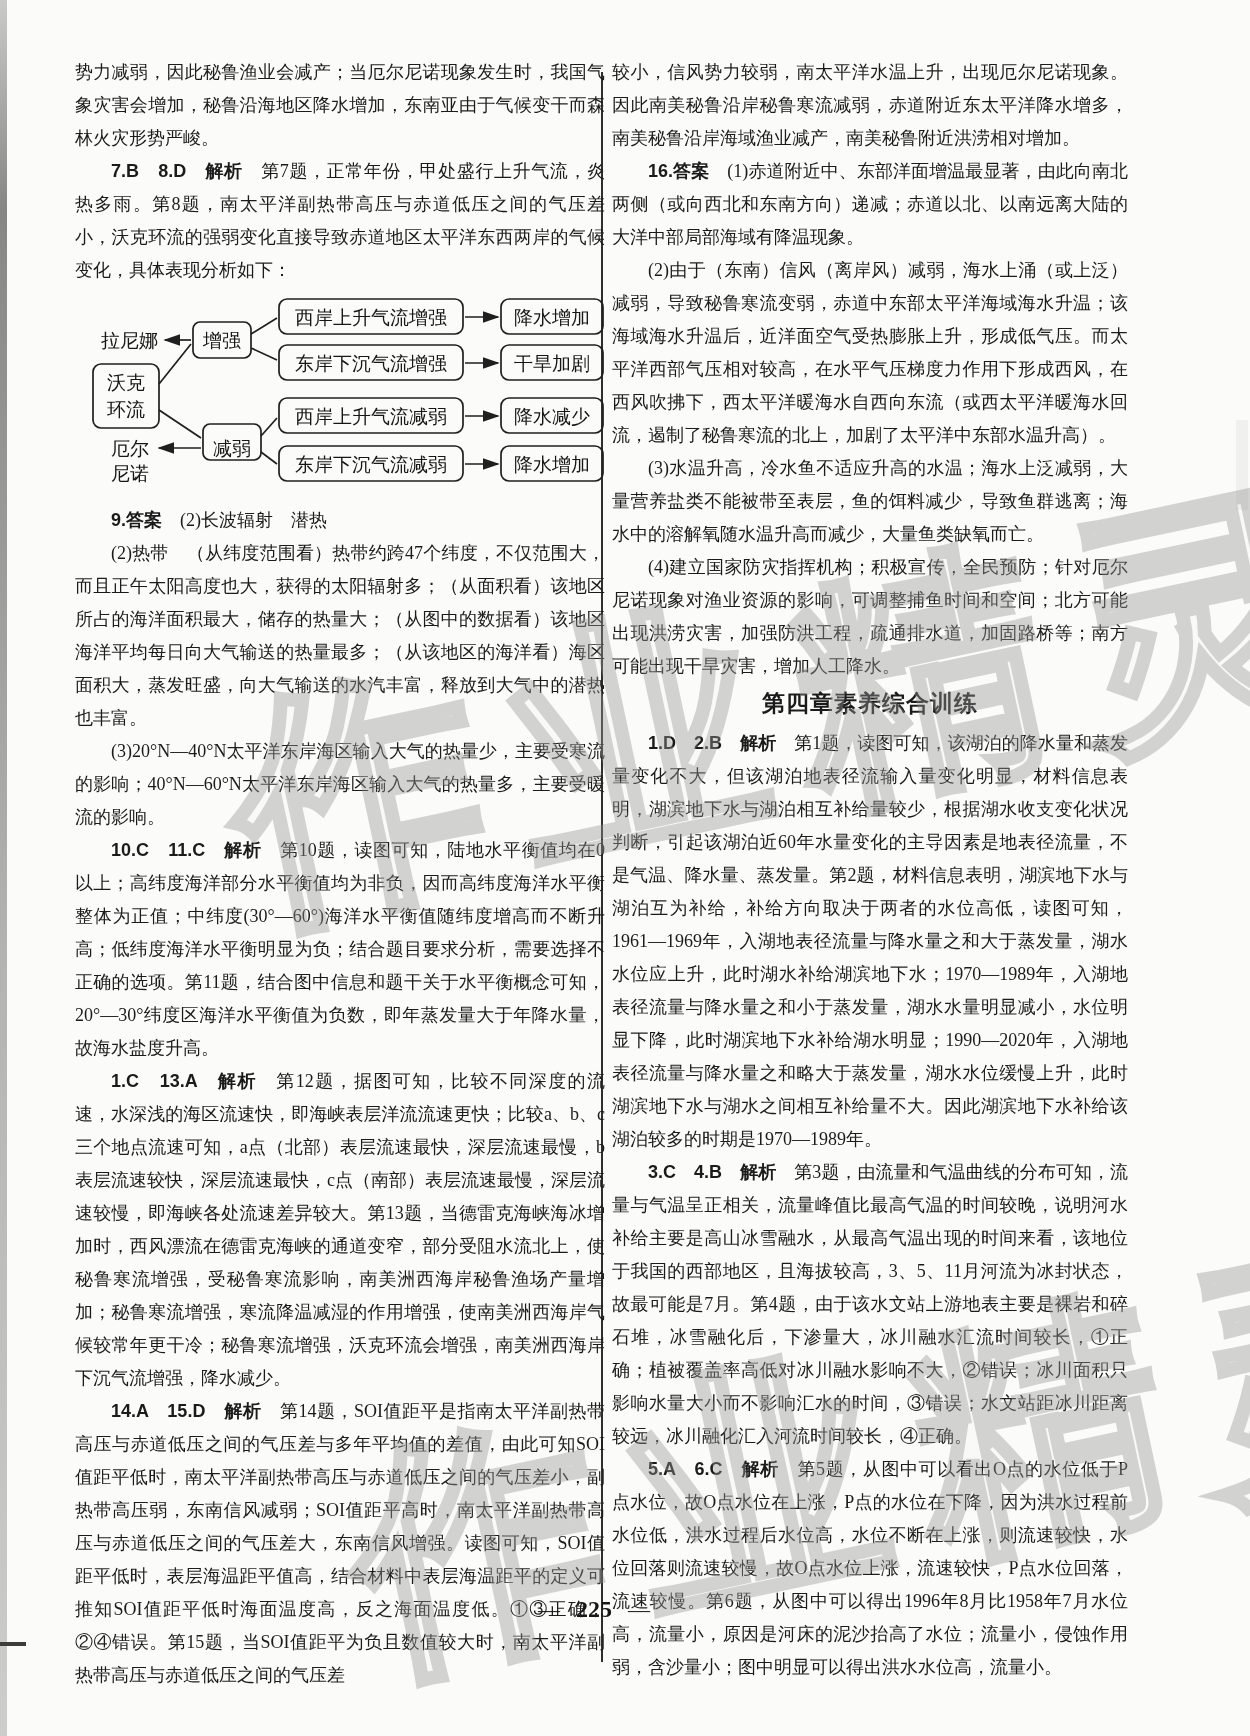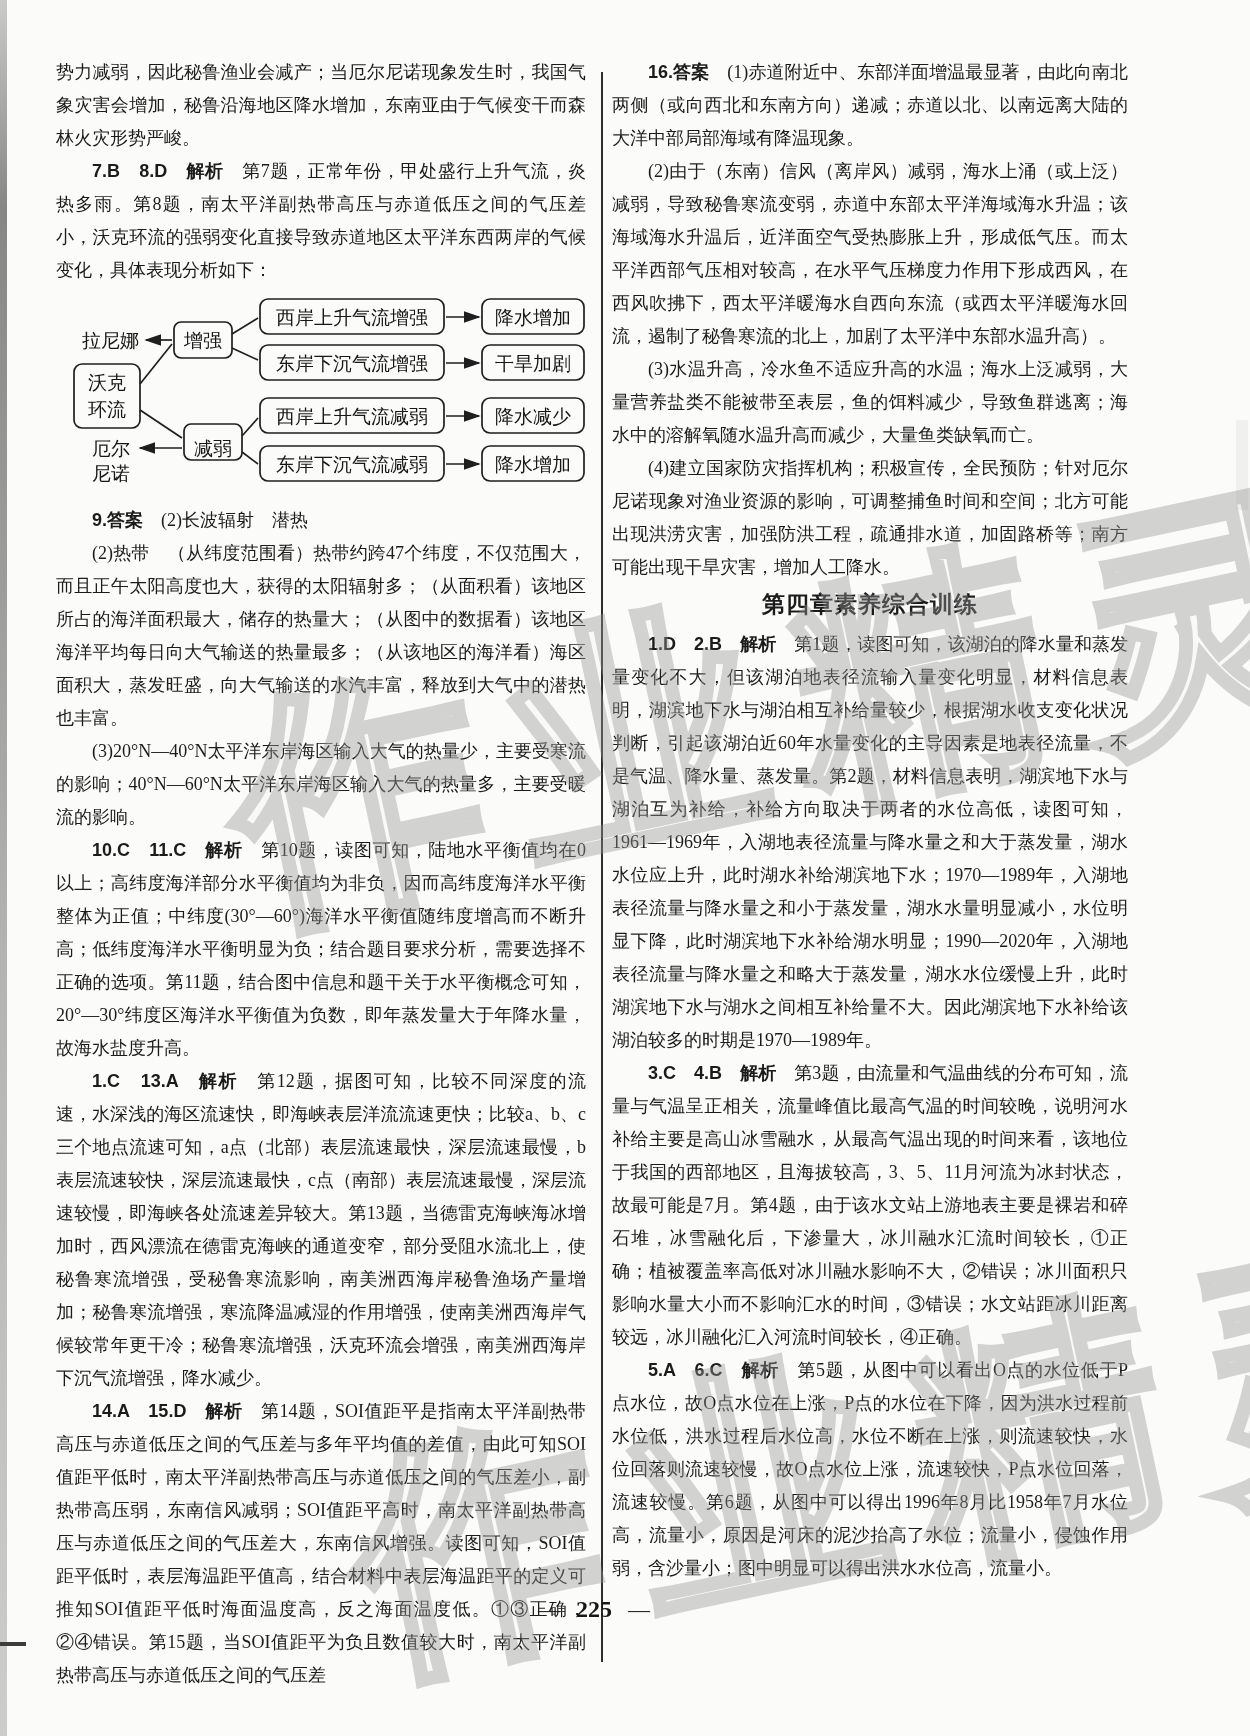--- a/index.html
+++ b/index.html
@@ -16,21 +16,21 @@
   }
   .corner-dash { position:absolute; left:0; top:1642px; width:26px; height:4px; background:#3c3c3c; z-index:4; }
   .right-smudge { position:absolute; left:1236px; top:420px; width:12px; height:90px; background:rgba(0,0,0,.045); z-index:1; }
   
   .divider { position:absolute; left:601px; top:72px; width:2px; height:1590px; background:#2e2e2e; }
   
   .col {
     position:absolute; top:56px; font-size:18px; line-height:33px;
     text-align:justify; z-index:2;
   }
-  #left-col  { left:56px;  width:530px; }
+  #left-col  { left:75px;  width:530px; }
   #right-col { left:612px; width:516px; }
   p.para { margin:0; text-indent:2em; }
   p.para.noindent { text-indent:0; }
   .ans { font-family:"Liberation Sans","DejaVu Sans",sans-serif; font-weight:bold; }
   .sec-head {
     text-align:center; font-weight:bold; font-size:23px; line-height:40px;
     margin:0 0 4px; text-indent:0; letter-spacing:1px;
     font-family:"Liberation Sans","DejaVu Sans",sans-serif;
   }
   
@@ -133,20 +133,21 @@
       <p class="para"><span>(2)热带　（从纬度范围看）热带约跨47个纬度，不仅范围大，而且正午太阳高度也大，获得的太阳辐射多；（从面积看）该地区所占的海洋面积最大，储存的热量大；（从图中的数据看）该地区海洋平均每日向大气输送的热量最多；（从该地区的海洋看）海区面积大，蒸发旺盛，向大气输送的水汽丰富，释放到大气中的潜热也丰富。</span></p>
       <p class="para"><span>(3)20°N—40°N太平洋东岸海区输入大气的热量少，主要受寒流的影响；40°N—60°N太平洋东岸海区输入大气的热量多，主要受暖流的影响。</span></p>
       <p class="para"><b class="ans">10.C　11.C　解析</b><span>　第10题，读图可知，陆地水平衡值均在0以上；高纬度海洋部分水平衡值均为非负，因而高纬度海洋水平衡整体为正值；中纬度(30°—60°)海洋水平衡值随纬度增高而不断升高；低纬度海洋水平衡明显为负；结合题目要求分析，需要选择不正确的选项。第11题，结合图中信息和题干关于水平衡概念可知，20°—30°纬度区海洋水平衡值为负数，即年蒸发量大于年降水量，故海水盐度升高。</span></p>
       <p class="para"><b class="ans">1.C　13.A　解析</b><span>　第12题，据图可知，比较不同深度的流速，水深浅的海区流速快，即海峡表层洋流流速更快；比较a、b、c三个地点流速可知，a点（北部）表层流速最快，深层流速最慢，b表层流速较快，深层流速最快，c点（南部）表层流速最慢，深层流速较慢，即海峡各处流速差异较大。第13题，当德雷克海峡海冰增加时，西风漂流在德雷克海峡的通道变窄，部分受阻水流北上，使秘鲁寒流增强，受秘鲁寒流影响，南美洲西海岸秘鲁渔场产量增加；秘鲁寒流增强，寒流降温减湿的作用增强，使南美洲西海岸气候较常年更干冷；秘鲁寒流增强，沃克环流会增强，南美洲西海岸下沉气流增强，降水减少。</span></p>
       <p class="para"><b class="ans">14.A　15.D　解析</b><span>　第14题，SOI值距平是指南太平洋副热带高压与赤道低压之间的气压差与多年平均值的差值，由此可知SOI值距平低时，南太平洋副热带高压与赤道低压之间的气压差小，副热带高压弱，东南信风减弱；SOI值距平高时，南太平洋副热带高压与赤道低压之间的气压差大，东南信风增强。读图可知，SOI值距平低时，表层海温距平值高，结合材料中表层海温距平的定义可推知SOI值距平低时海面温度高，反之海面温度低。①③正确，②④错误。第15题，当SOI值距平为负且数值较大时，南太平洋副热带高压与赤道低压之间的气压差</span></p>
     </div>
 </div>
 
 <div class="col" id="right-col">
   <div>
+      <p class="para noindent"><span>较小，信风势力较弱，南太平洋水温上升，出现厄尔尼诺现象。因此南美秘鲁沿岸秘鲁寒流减弱，赤道附近东太平洋降水增多，南美秘鲁沿岸海域渔业减产，南美秘鲁附近洪涝相对增加。</span></p>
       <p class="para"><b class="ans">16.答案</b><span>　(1)赤道附近中、东部洋面增温最显著，由此向南北两侧（或向西北和东南方向）递减；赤道以北、以南远离大陆的大洋中部局部海域有降温现象。</span></p>
       <p class="para"><span>(2)由于（东南）信风（离岸风）减弱，海水上涌（或上泛）减弱，导致秘鲁寒流变弱，赤道中东部太平洋海域海水升温；该海域海水升温后，近洋面空气受热膨胀上升，形成低气压。而太平洋西部气压相对较高，在水平气压梯度力作用下形成西风，在西风吹拂下，西太平洋暖海水自西向东流（或西太平洋暖海水回流，遏制了秘鲁寒流的北上，加剧了太平洋中东部水温升高）。</span></p>
       <p class="para"><span>(3)水温升高，冷水鱼不适应升高的水温；海水上泛减弱，大量营养盐类不能被带至表层，鱼的饵料减少，导致鱼群逃离；海水中的溶解氧随水温升高而减少，大量鱼类缺氧而亡。</span></p>
       <p class="para"><span>(4)建立国家防灾指挥机构；积极宣传，全民预防；针对厄尔尼诺现象对渔业资源的影响，可调整捕鱼时间和空间；北方可能出现洪涝灾害，加强防洪工程，疏通排水道，加固路桥等；南方可能出现干旱灾害，增加人工降水。</span></p>
       <div class="sec-head">第四章素养综合训练</div>
       <p class="para"><b class="ans">1.D　2.B　解析</b><span>　第1题，读图可知，该湖泊的降水量和蒸发量变化不大，但该湖泊地表径流输入量变化明显，材料信息表明，湖滨地下水与湖泊相互补给量较少，根据湖水收支变化状况判断，引起该湖泊近60年水量变化的主导因素是地表径流量，不是气温、降水量、蒸发量。第2题，材料信息表明，湖滨地下水与湖泊互为补给，补给方向取决于两者的水位高低，读图可知，1961—1969年，入湖地表径流量与降水量之和大于蒸发量，湖水水位应上升，此时湖水补给湖滨地下水；1970—1989年，入湖地表径流量与降水量之和小于蒸发量，湖水水量明显减小，水位明显下降，此时湖滨地下水补给湖水明显；1990—2020年，入湖地表径流量与降水量之和略大于蒸发量，湖水水位缓慢上升，此时湖滨地下水与湖水之间相互补给量不大。因此湖滨地下水补给该湖泊较多的时期是1970—1989年。</span></p>
       <p class="para"><b class="ans">3.C　4.B　解析</b><span>　第3题，由流量和气温曲线的分布可知，流量与气温呈正相关，流量峰值比最高气温的时间较晚，说明河水补给主要是高山冰雪融水，从最高气温出现的时间来看，该地位于我国的西部地区，且海拔较高，3、5、11月河流为冰封状态，故最可能是7月。第4题，由于该水文站上游地表主要是裸岩和碎石堆，冰雪融化后，下渗量大，冰川融水汇流时间较长，①正确；植被覆盖率高低对冰川融水影响不大，②错误；冰川面积只影响水量大小而不影响汇水的时间，③错误；水文站距冰川距离较远，冰川融化汇入河流时间较长，④正确。</span></p>
       <p class="para"><b class="ans">5.A　6.C　解析</b><span>　第5题，从图中可以看出O点的水位低于P点水位，故O点水位在上涨，P点的水位在下降，因为洪水过程前水位低，洪水过程后水位高，水位不断在上涨，则流速较快，水位回落则流速较慢，故O点水位上涨，流速较快，P点水位回落，流速较慢。第6题，从图中可以得出1996年8月比1958年7月水位高，流量小，原因是河床的泥沙抬高了水位；流量小，侵蚀作用弱，含沙量小；图中明显可以得出洪水水位高，流量小。</span></p>
     </div>
 </div>

